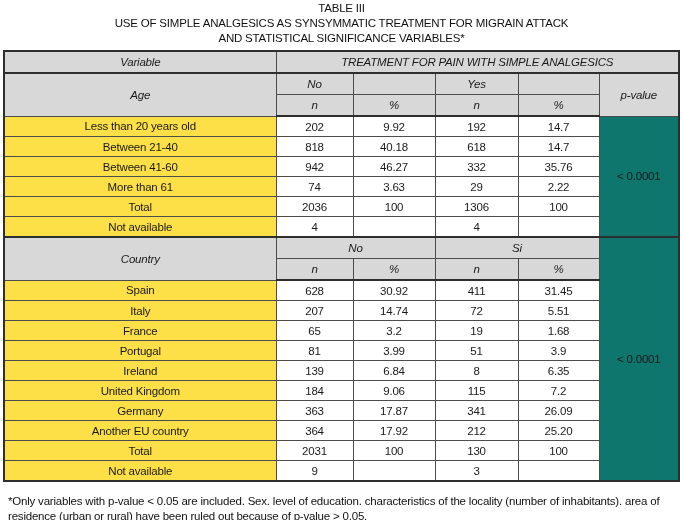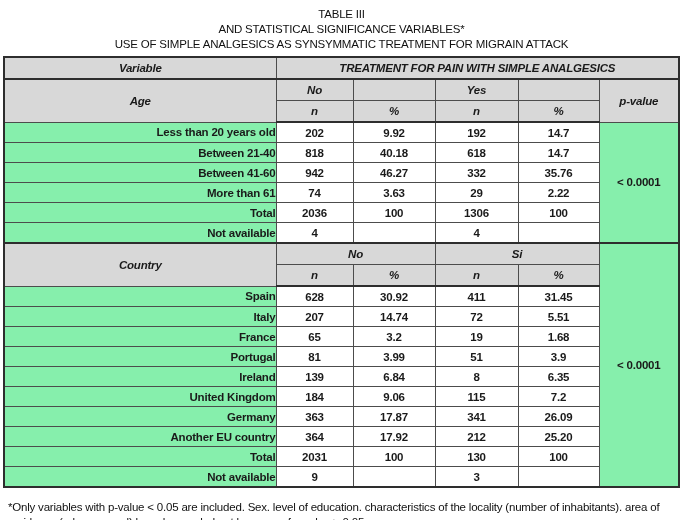--- a/index.html
+++ b/index.html
@@ -5,61 +5,60 @@
   html,body{margin:0;padding:0;background:#ffffff;}
   .page{
     position:relative;
     width:683px;height:520px;
     background:#ffffff;
     font-family:"Liberation Sans", sans-serif;
     color:#1a1a1a;
     overflow:hidden;
   }
   .title-block{
-    padding-top:7px;
+    padding-top:1px;
     text-align:center;
     font-size:11.5px;
     line-height:15px;
     letter-spacing:-0.2px;
     color:#111;
   }
   table.main{
     border-collapse:collapse;
     table-layout:fixed;
     width:677px;
     margin:4px 0 12px 3px;
     font-size:11.5px;
     letter-spacing:-0.2px;
-    font-weight:bold;
   }
   table.main{border:2px solid #2e2e2e;}
   table.main td{
     border:1px solid #4c4c4c;
     padding:0 0;
     height:19px;
     overflow:hidden;
     white-space:nowrap;
   }
   td.h{
     background:#d8d8d8;
     font-style:italic;
     text-align:center;
   }
   td.lbl{
-    text-align:right;
+    text-align:center;
     padding-left:6px;
-    background:#86efac;
+    background:#fde047;
   }
   td.num{
     text-align:center;
     background:#ffffff;
   }
   td.pv{
     text-align:center;
-    background:#86efac;
+    background:#0f766e;
   }
   tr.hdr1 td{height:20px;border-bottom:2px solid #2e2e2e;}
   tr.subhdr td{height:20px;}
   tr.sect-end td{border-bottom:2px solid #2e2e2e;}
   tr.sect-top td{border-top:2px solid #2e2e2e;}
   .footnote{
     margin:6px 0 0 8px;
     width:655px;
     font-size:11.5px;
     line-height:14.5px;
@@ -67,22 +66,22 @@
     color:#111;
   }
 </style>
 </head>
 <body>
 
 <div class="page">
 
   <div class="title-block">
     <div>TABLE III</div>
+    <div>USE OF SIMPLE ANALGESICS AS SYNSYMMATIC TREATMENT FOR MIGRAIN ATTACK</div>
     <div>AND STATISTICAL SIGNIFICANCE VARIABLES*</div>
-    <div>USE OF SIMPLE ANALGESICS AS SYNSYMMATIC TREATMENT FOR MIGRAIN ATTACK</div>
   </div>
 
   <table class="main">
     <colgroup>
       <col style="width:272px">
         <col style="width:77px">
         <col style="width:82px">
       <col style="width:83px">
         <col style="width:81px">
         <col style="width:80px">

